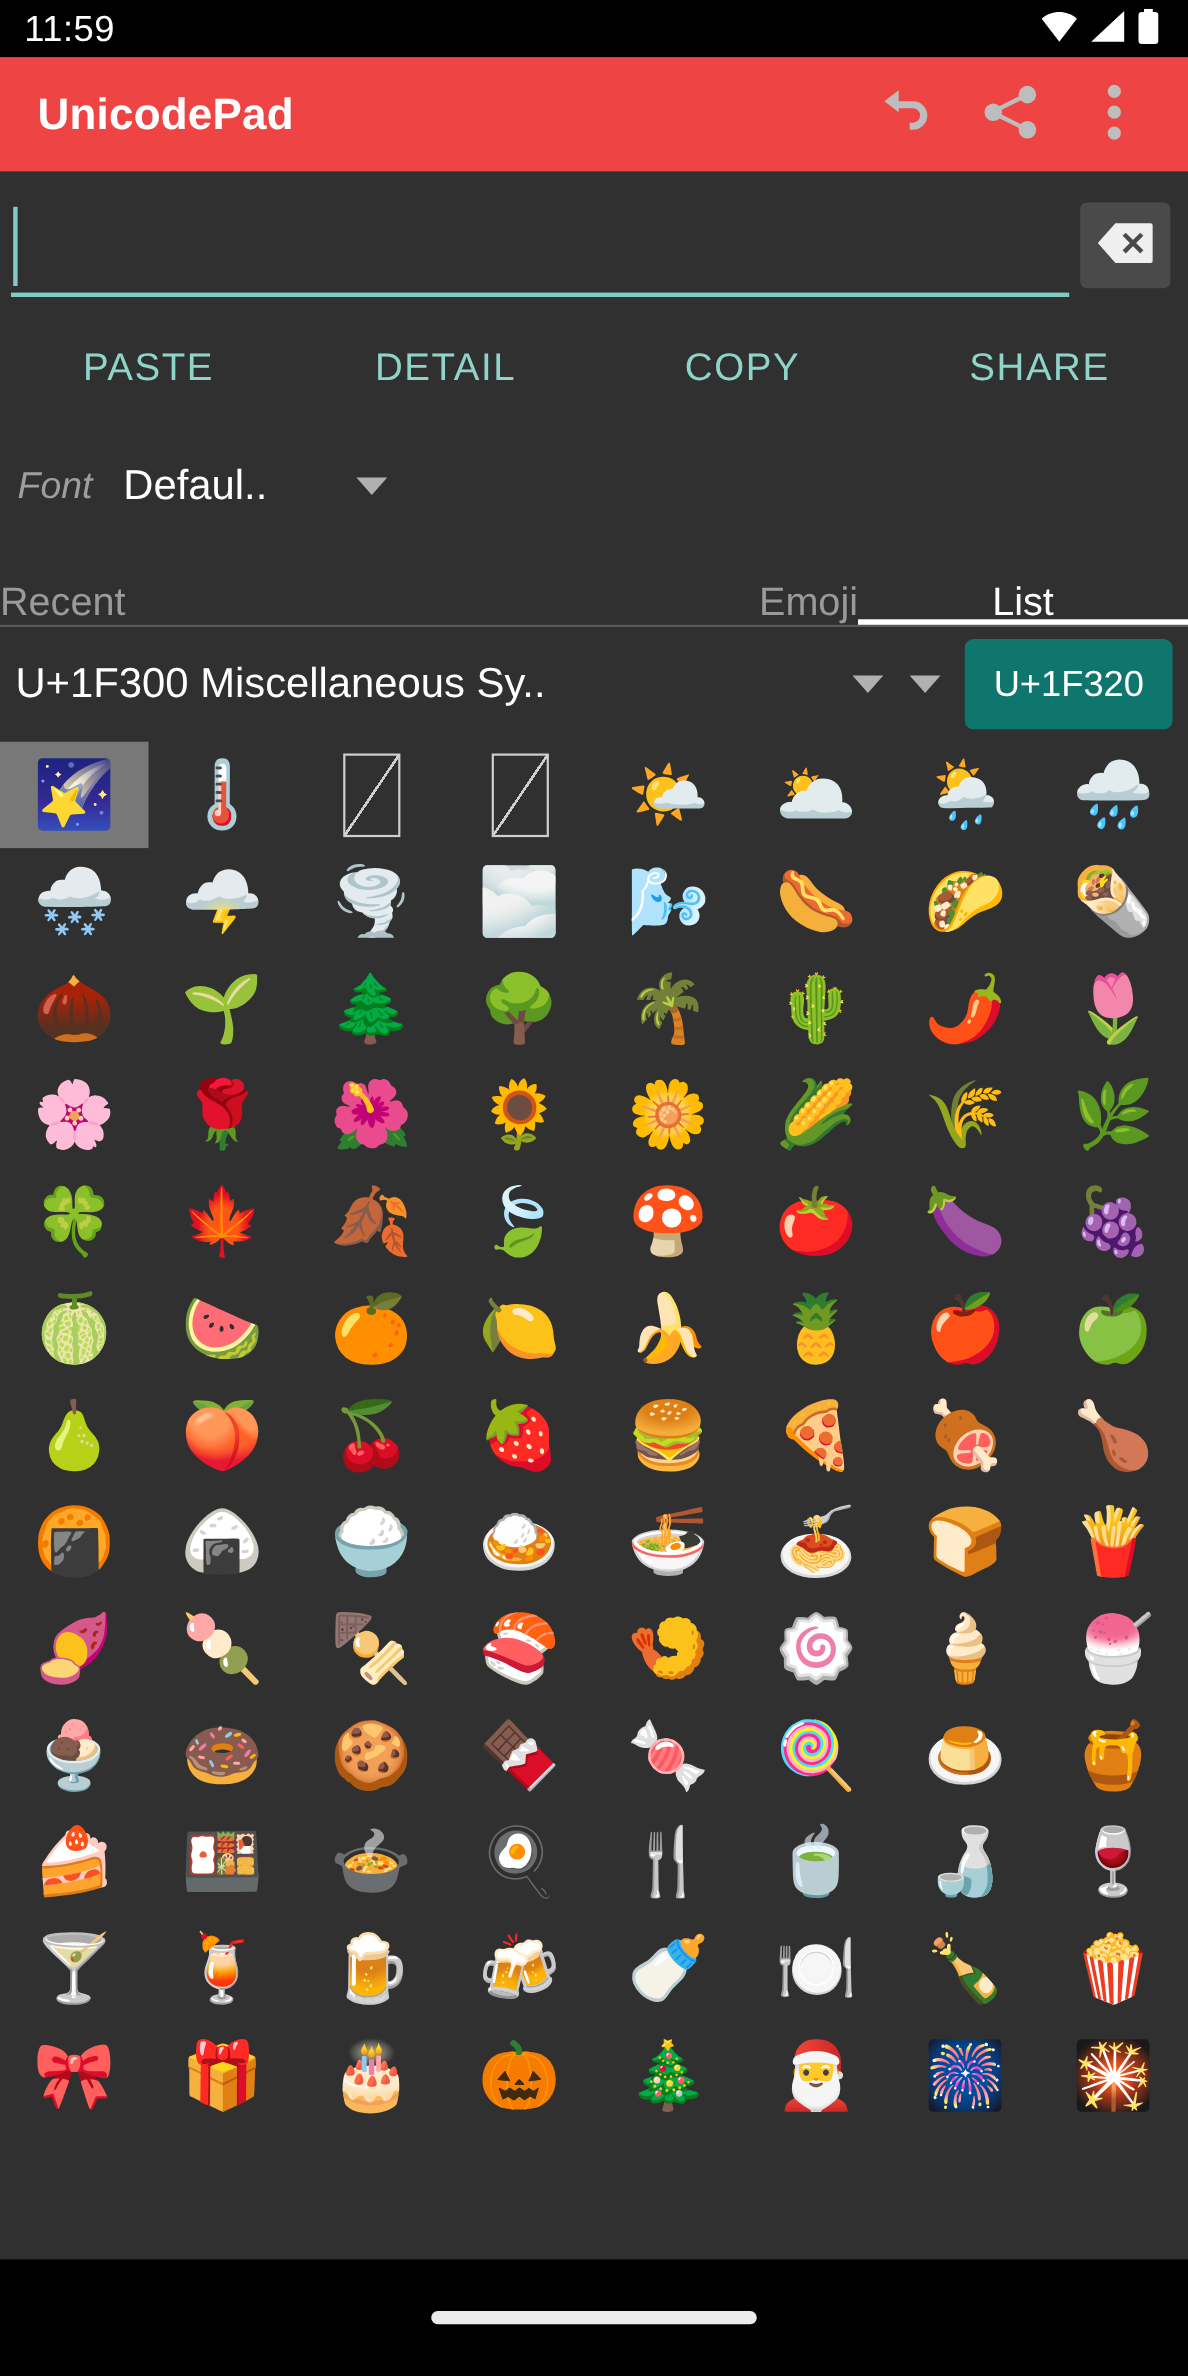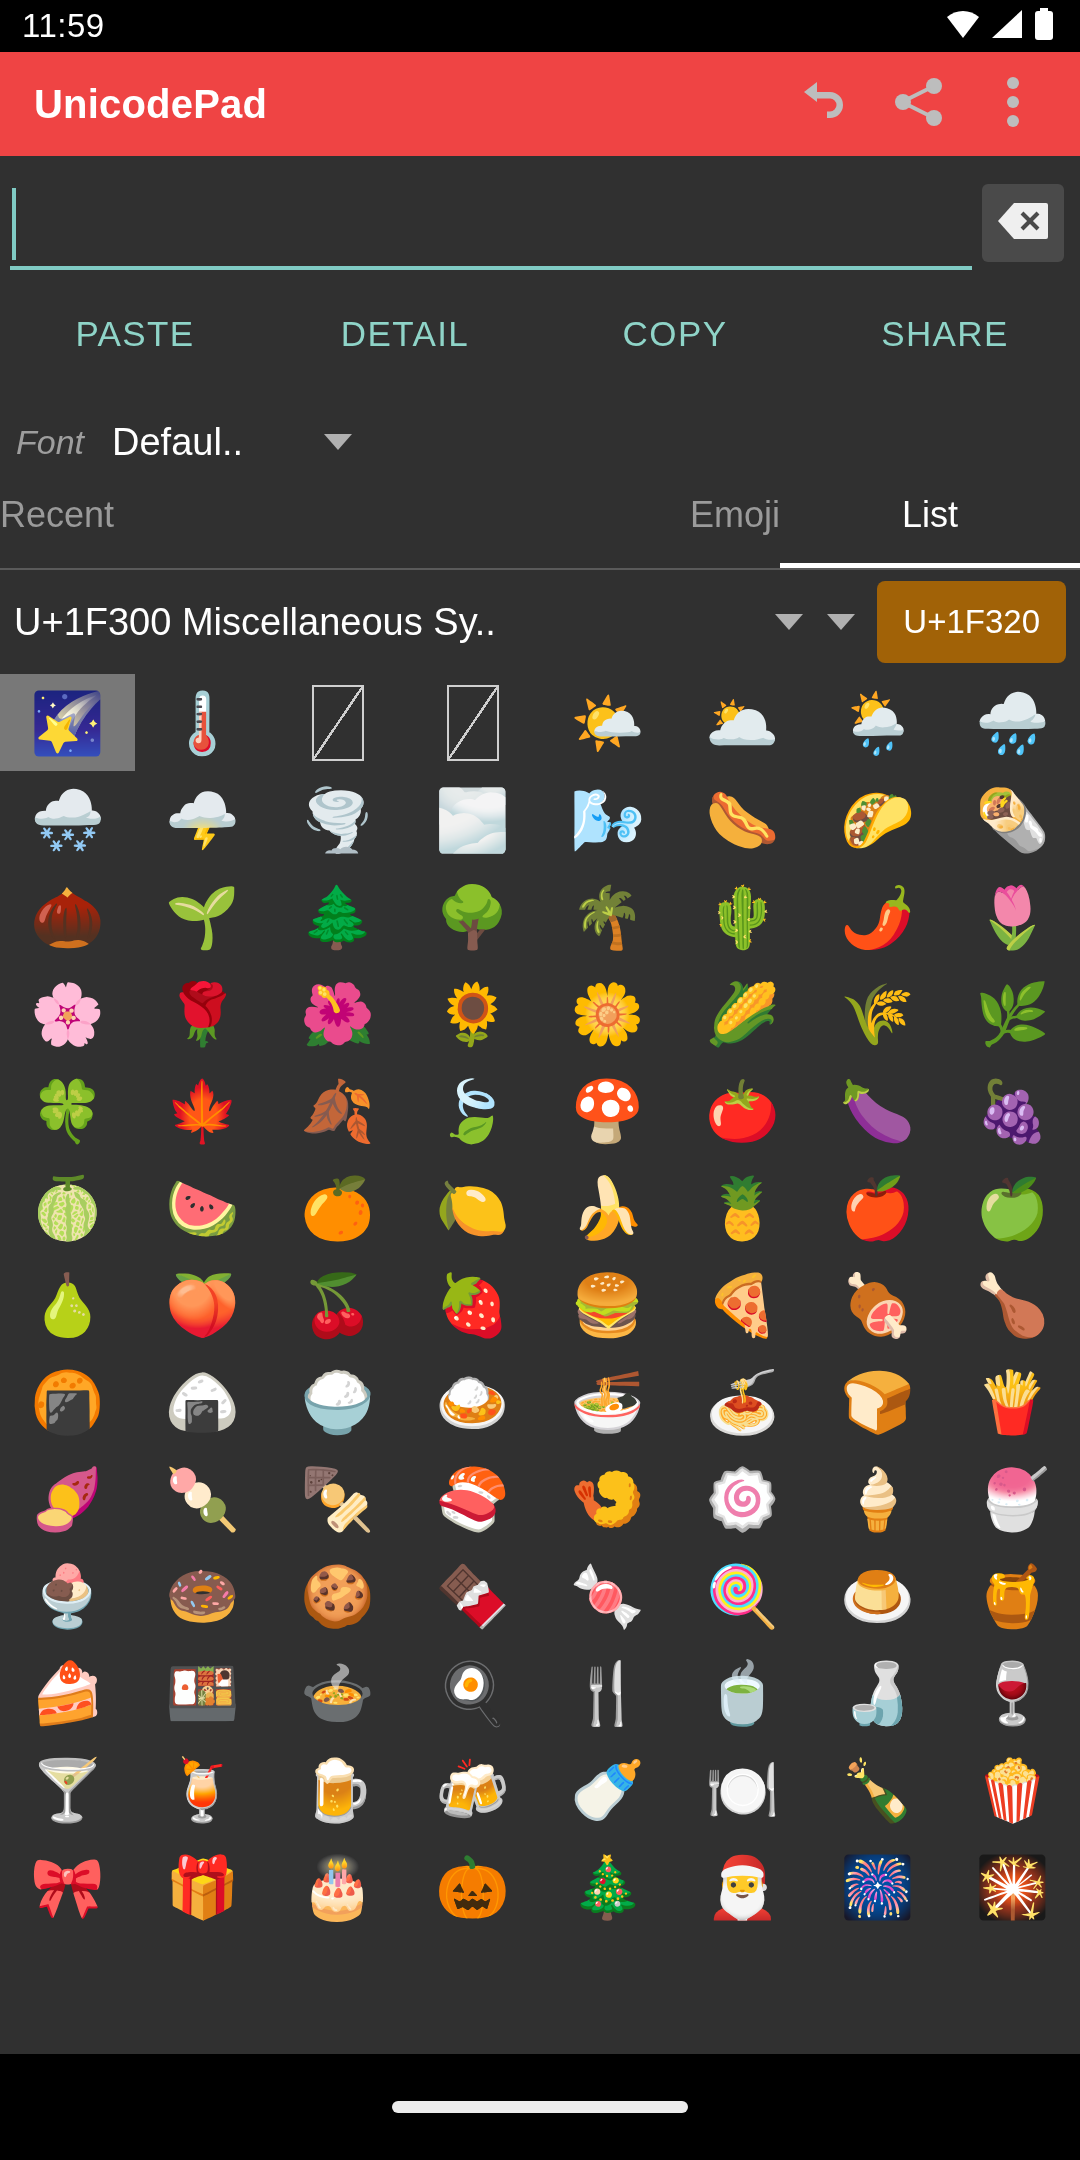--- a/index.html
+++ b/index.html
@@ -70,36 +70,36 @@
     width:0; height:0; border-left:14px solid transparent; border-right:14px solid transparent;
     border-top:16px solid #b0b0b0;
   }
 
   
   .tabs {
     flex:0 0 78px; display:flex; align-items:flex-end; background:#303030;
     border-bottom:2px solid #5a5a5a; position:relative;
   }
   .tab {
-    height:74px; display:flex; align-items:flex-start; justify-content:center;
+    height:74px; display:flex; align-items:flex-end; justify-content:center;
     font-size:36px; position:relative;
   }
   .tab.recent { width:292px; color:#9a9a9a; justify-content:flex-start; padding-left:0; }
   .tab.list { width:300px; color:#fff; }
   .tab.emoji { flex:1; color:#9a9a9a; justify-content:flex-end; padding-right:0; }
   .tab-underline { position:absolute; bottom:0; left:0; right:0; height:5px; background:#fff; }
 
   
   .block-row {
     flex:0 0 104px; display:flex; align-items:center; background:#303030; padding:0 14px 0 14px;
   }
   .block-name { color:#fff; font-size:38px; flex:1; white-space:nowrap; overflow:hidden; }
   .block-carets { display:flex; align-items:center; gap:24px; margin-right:22px; }
   .code-btn {
-    background:#a16207; border-radius:8px; color:#fff; font-size:33px;
+    background:#0f766e; border-radius:8px; color:#fff; font-size:33px;
     padding:22px 26px; min-width:178px; text-align:center;
   }
 
   
   .grid {
     flex:1 1 auto; background:#303030;
     display:grid; grid-template-columns:repeat(8, 1fr);
     grid-auto-rows:97px; align-content:start; overflow:hidden;
   }
   .cell {

